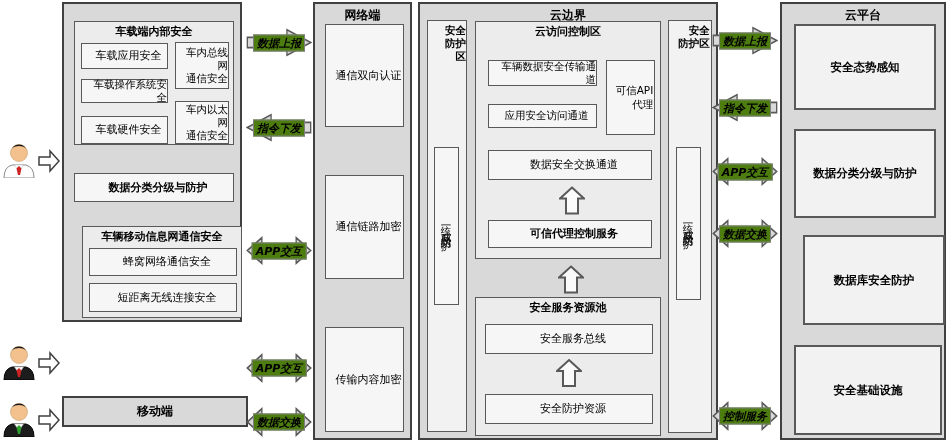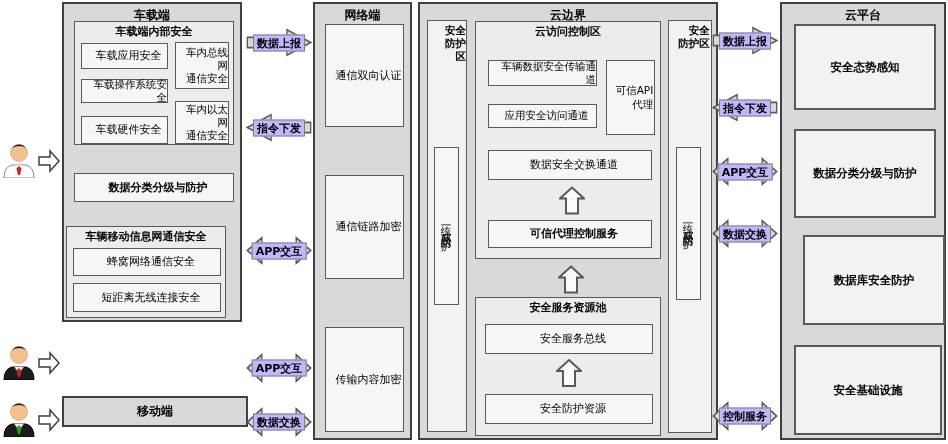--- a/index.html
+++ b/index.html
@@ -28,22 +28,22 @@
              font-size:12px; font-weight:bold; color:#000;margin-top:44px; }
 
   .vbox { position:absolute; background:#f6f6f6; border:1px solid #595959;
           display:flex; align-items:center; justify-content:center; }
   .vtext { writing-mode:vertical-rl; text-orientation:upright; font-size:10.5px;
            letter-spacing:3px; color:#000; }
 
   .harrow { position:absolute; }
   .harrow svg { position:absolute; left:0; top:0; width:100%; height:100%; }
   .harrow-label { position:absolute; left:50%; top:50%; transform:translate(-50%,-50%);
-                  background:#c4b5fd; border:1px solid #7f7f7f; font-size:11px;
-                  font-weight:bold; padding:0 3px; white-space:nowrap; color:#000; }
+                  background:#4d7c0f; border:1px solid #7f7f7f; font-size:11px;
+                  font-weight:bold; padding:0 3px; white-space:nowrap; color:#000;font-style:italic; }
 
   .uparrow { position:absolute; }
   .uparrow svg { width:100%; height:100%; display:block; }
 
   .actor { position:absolute; }
 </style>
 </head>
 <body>
 
 <div id="canvas">
@@ -87,36 +87,35 @@
       <path d="M9.5,13 a8.5,8.5 0 0 1 17,0 q0,-7 -8.5,-7 q-8.5,0 -8.5,7 Z" fill="#1a1a1a"></path>
     </svg>
   </div>
   <div class="actor" style="left:38px;top:408px;width:22px;height:24px">
     <svg viewBox="0 0 22 24" width="22" height="24">
         <polygon points="1,8 12,8 12,2 21,12 12,22 12,16 1,16" fill="#ffffff" stroke="#404040" stroke-width="1.5"></polygon>
       </svg>
   </div>
 
   <div class="col" style="left:62px;top:2px;width:180px;height:320px">
-    <div class="col-title">车载端</div>
 
     <div class="group" style="left:10px;top:17px;width:160px;height:124px">
       <div class="group-title">车载端内部安全</div>
       <div class="box" style="left:6px;top:21px;width:87px;height:26px">车载应用安全</div>
       <div class="box small" style="left:6px;top:57px;width:87px;height:24px">车载操作系统安全</div>
       <div class="box" style="left:6px;top:94px;width:87px;height:28px">车载硬件安全</div>
       <div class="box small" style="left:100px;top:20px;width:54px;height:47px">车内总线网
 通信安全</div>
       <div class="box small" style="left:100px;top:79px;width:54px;height:43px">车内以太网
 通信安全</div>
     </div>
 
     <div class="box bold" style="left:10px;top:169px;width:160px;height:29px">数据分类分级与防护</div>
 
-    <div class="group" style="left:2px;top:222px;width:160px;height:92px">
+    <div class="group" style="left:18px;top:222px;width:160px;height:92px">
       <div class="group-title">车辆移动信息网通信安全</div>
       <div class="box" style="left:6px;top:21px;width:148px;height:28px">蜂窝网络通信安全</div>
       <div class="box" style="left:6px;top:56px;width:148px;height:29px">短距离无线连接安全</div>
     </div>
   </div>
 
   <div class="graybar" style="left:62px;top:352px;width:186px;height:31px">移动端</div>
   <div class="graybar" style="left:63px;top:407px;width:189px;height:31px">外部系统</div>
 
   <div class="harrow" style="left:246px;top:28px;width:66px;height:29px">

